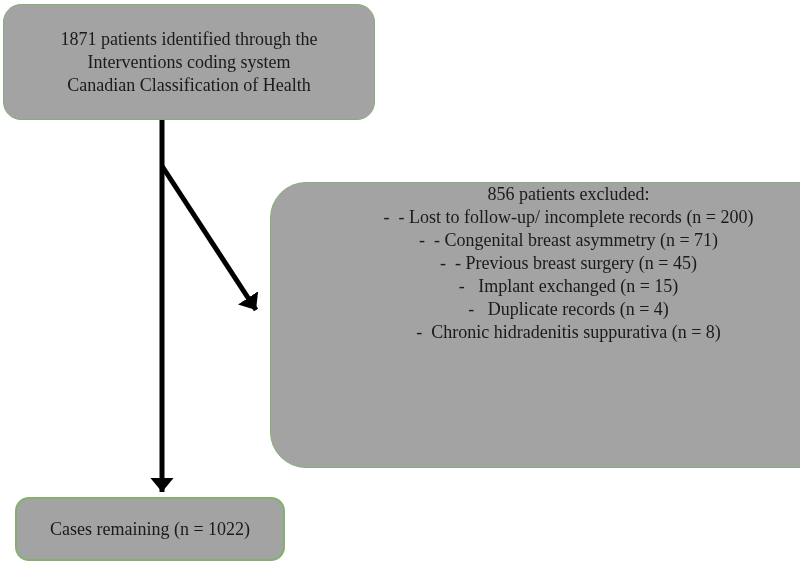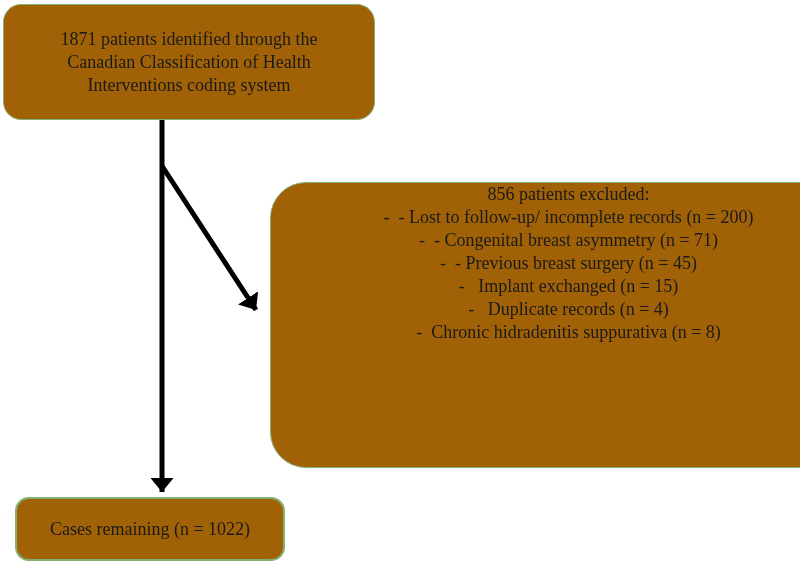--- a/index.html
+++ b/index.html
@@ -18,21 +18,21 @@
   }
   .arrows {
     position: absolute;
     left: 0;
     top: 0;
     z-index: 1;
   }
   .box {
     position: absolute;
     box-sizing: border-box;
-    background: #a16207;
+    background: #a3a3a3;
     border-style: solid;
     z-index: 2;
     font-size: 18px;
     line-height: 23px;
   }
   .box-identified {
     left: 3px;
     top: 4px;
     width: 372px;
     height: 116px;
@@ -83,22 +83,22 @@
       <marker id="arrowhead" viewBox="0 0 10 10" refX="10" refY="5" markerWidth="2.9" markerHeight="4.8" orient="auto" preserveAspectRatio="none">
         <path id="arrowhead-path" d="M 0 0 L 10 5 L 0 10 z" fill="#000000"></path>
       </marker>
     </defs>
     <line class="arrow-line" x1="162" y1="119" x2="162" y2="492" stroke="#000000" stroke-width="5" marker-end="url(#arrowhead)"></line>
     <line class="arrow-line" x1="162" y1="166" x2="256" y2="310" stroke="#000000" stroke-width="5" marker-end="url(#arrowhead)"></line>
   </svg>
 
   <div class="box box-identified" style="border-color: rgb(130, 177, 114);">
       <div class="text-line">1871 patients identified through the</div>
+      <div class="text-line">Interventions coding system</div>
       <div class="text-line">Canadian Classification of Health</div>
-      <div class="text-line">Interventions coding system</div>
     </div>
 
   <div class="box box-excluded" style="border-color: rgb(130, 177, 114);">
     <div class="excluded-title">856 patients excluded:</div>
     <div>
         <div class="text-line">-  - Lost to follow-up/ incomplete records (n = 200)</div>
         <div class="text-line">-  - Congenital breast asymmetry (n = 71)</div>
         <div class="text-line">-  - Previous breast surgery (n = 45)</div>
         <div class="text-line">-   Implant exchanged (n = 15)</div>
         <div class="text-line">-   Duplicate records (n = 4)</div>

